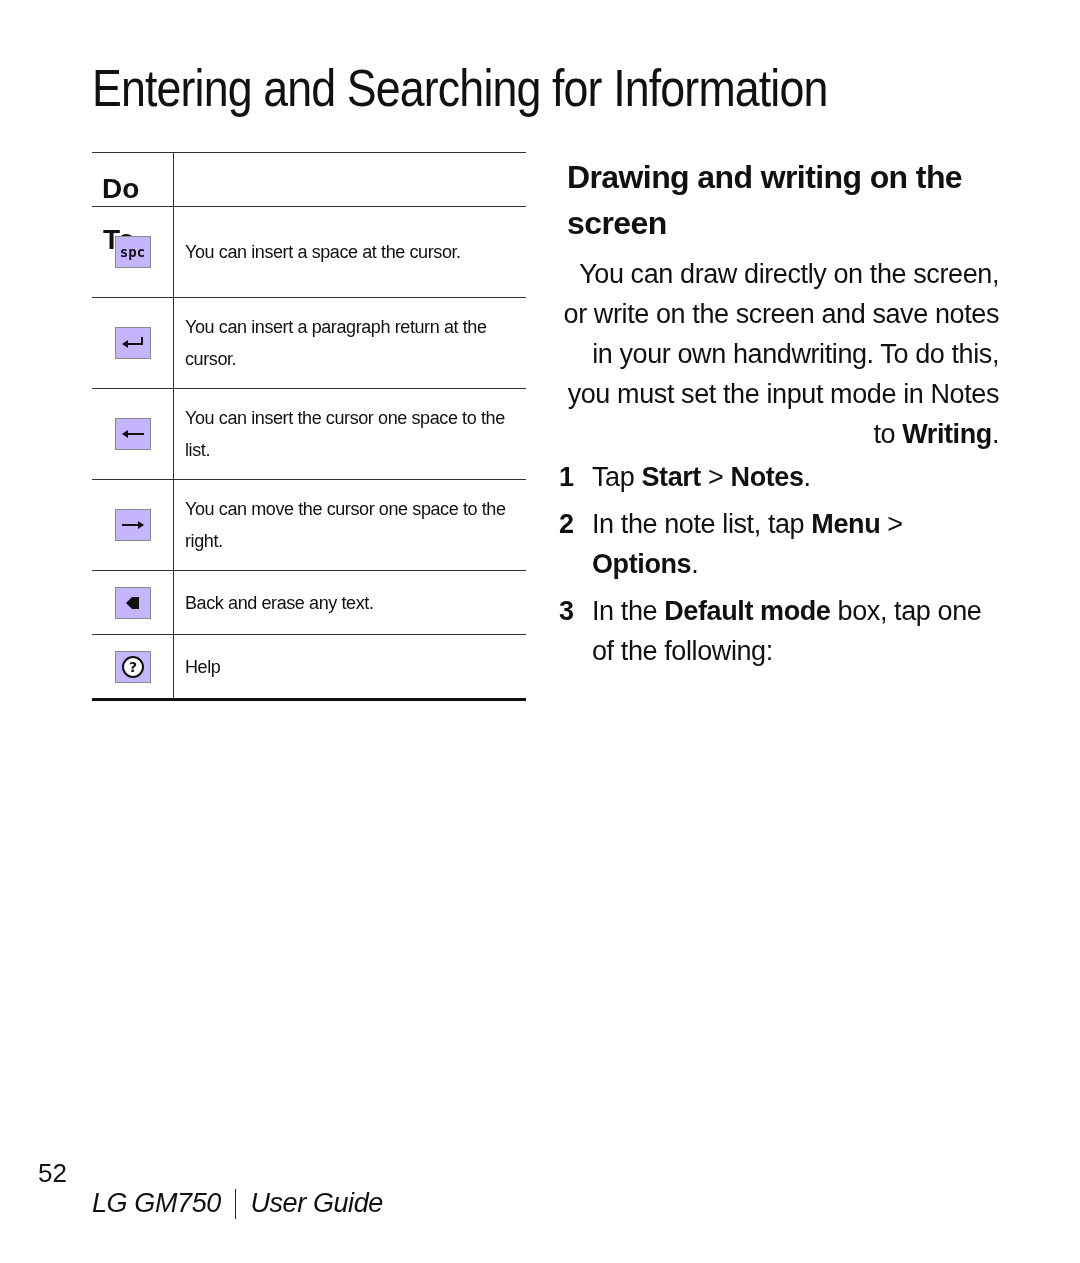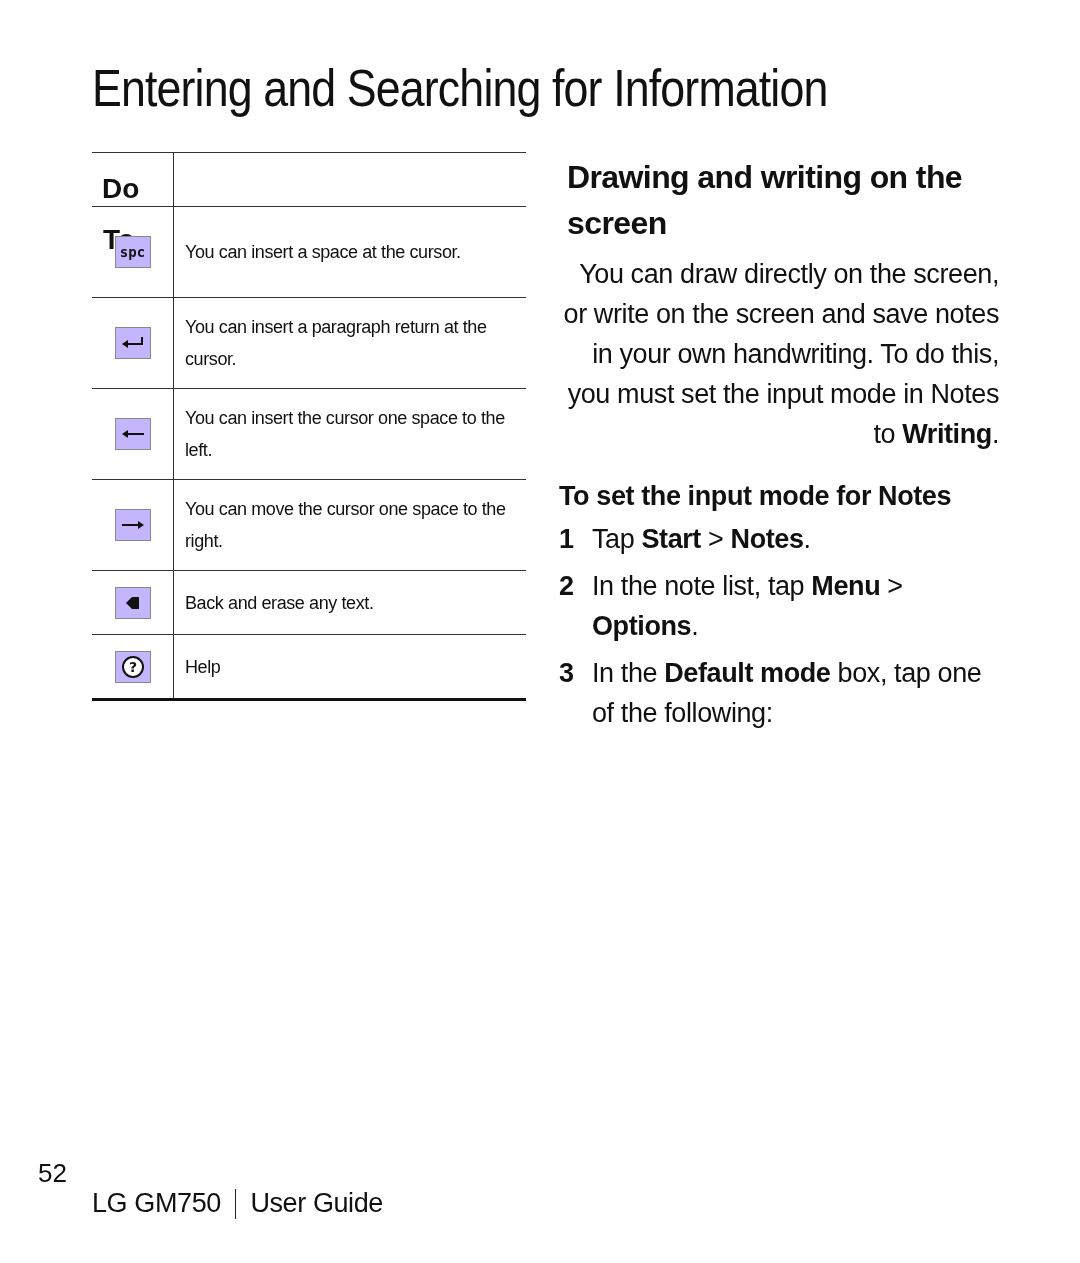--- a/index.html
+++ b/index.html
@@ -39,21 +39,21 @@
   .right { position: absolute; left: 559px; top: 146px; width: 440px; }
   .sec-title { font-size: 32px; font-weight: 700; line-height: 46px; letter-spacing: -0.6px; margin: 8px; }
   .para { font-size: 27px; line-height: 40px; letter-spacing: -0.4px; margin: 0; text-align: right; }
   .p1 { margin-top: 6px; }
   .sub-title { font-size: 27px; font-weight: 700; line-height: 40px; margin-top: 22px; letter-spacing: -0.4px; }
   .step { display: flex; font-size: 27px; line-height: 40px; letter-spacing: -0.4px; margin-top: 3px; }
   .step .num { width: 33px; flex: 0 0 33px; font-weight: 700; }
   .step + .step { margin-top: 7px; }
   b { font-weight: 700; }
   .page-num { position: absolute; left: 38px; top: 1158px; font-size: 26px; }
-  .footer { position: absolute; left: 92px; top: 1188px; font-size: 27px; letter-spacing: -0.4px; display: flex; align-items: center; }
+  .footer { position: absolute; left: 92px; top: 1188px; font-size: 27px; letter-spacing: -0.4px; display: flex; align-items: center; font-style: italic; }
   .footer .sep { display: inline-block; width: 1.5px; height: 30px; background: #222; margin: 0 14px; }
 </style>
 </head>
 <body>
 
 <div class="page-title">Entering and Searching for Information</div>
 
 <div class="do-table">
   <div class="t-row t-head">
     <div class="t-do">Do</div>
@@ -78,21 +78,21 @@
   </div>
   <div class="t-row h2">
     <div class="t-do">
       <span class="key-icon">
         <svg width="24" height="12" viewBox="0 0 24 12">
             <path d="M5 6 H23" stroke="#111" stroke-width="2"></path>
             <path d="M1 6 L7 2 L7 10 Z" fill="#111"></path>
           </svg>
       </span>
     </div>
-    <div class="t-to">You can insert the cursor one space to the left.</div>
+    <div class="t-to">You can insert the cursor one space to the list.</div>
   </div>
   <div class="t-row h2">
     <div class="t-do">
       <span class="key-icon">
         <svg width="24" height="12" viewBox="0 0 24 12">
             <path d="M1 6 H19" stroke="#111" stroke-width="2"></path>
             <path d="M23 6 L17 2 L17 10 Z" fill="#111"></path>
           </svg>
       </span>
     </div>
@@ -117,21 +117,20 @@
           </svg>
       </span>
     </div>
     <div class="t-to">Help</div>
   </div>
 </div>
 
 <div class="right">
   <h2 class="sec-title">Drawing and writing on the screen</h2>
   <p class="para p1"><span>You can draw directly on the screen, or write on the screen and save notes in your own handwriting. To do this, you must set the input mode in Notes to </span><b>Writing</b><span>.</span></p>
-  <div class="sub-title">To set the input mode for Notes</div>
   <div class="step">
     <span class="num">1</span>
     <span><span>Tap </span><b>Start</b><span> &gt; </span><b>Notes</b><span>.</span></span>
   </div>
   <div class="step">
     <span class="num">2</span>
     <span><span>In the note list, tap </span><b>Menu</b><span> &gt; </span><br><b>Options</b><span>.</span></span>
   </div>
   <div class="step">
     <span class="num">3</span>

